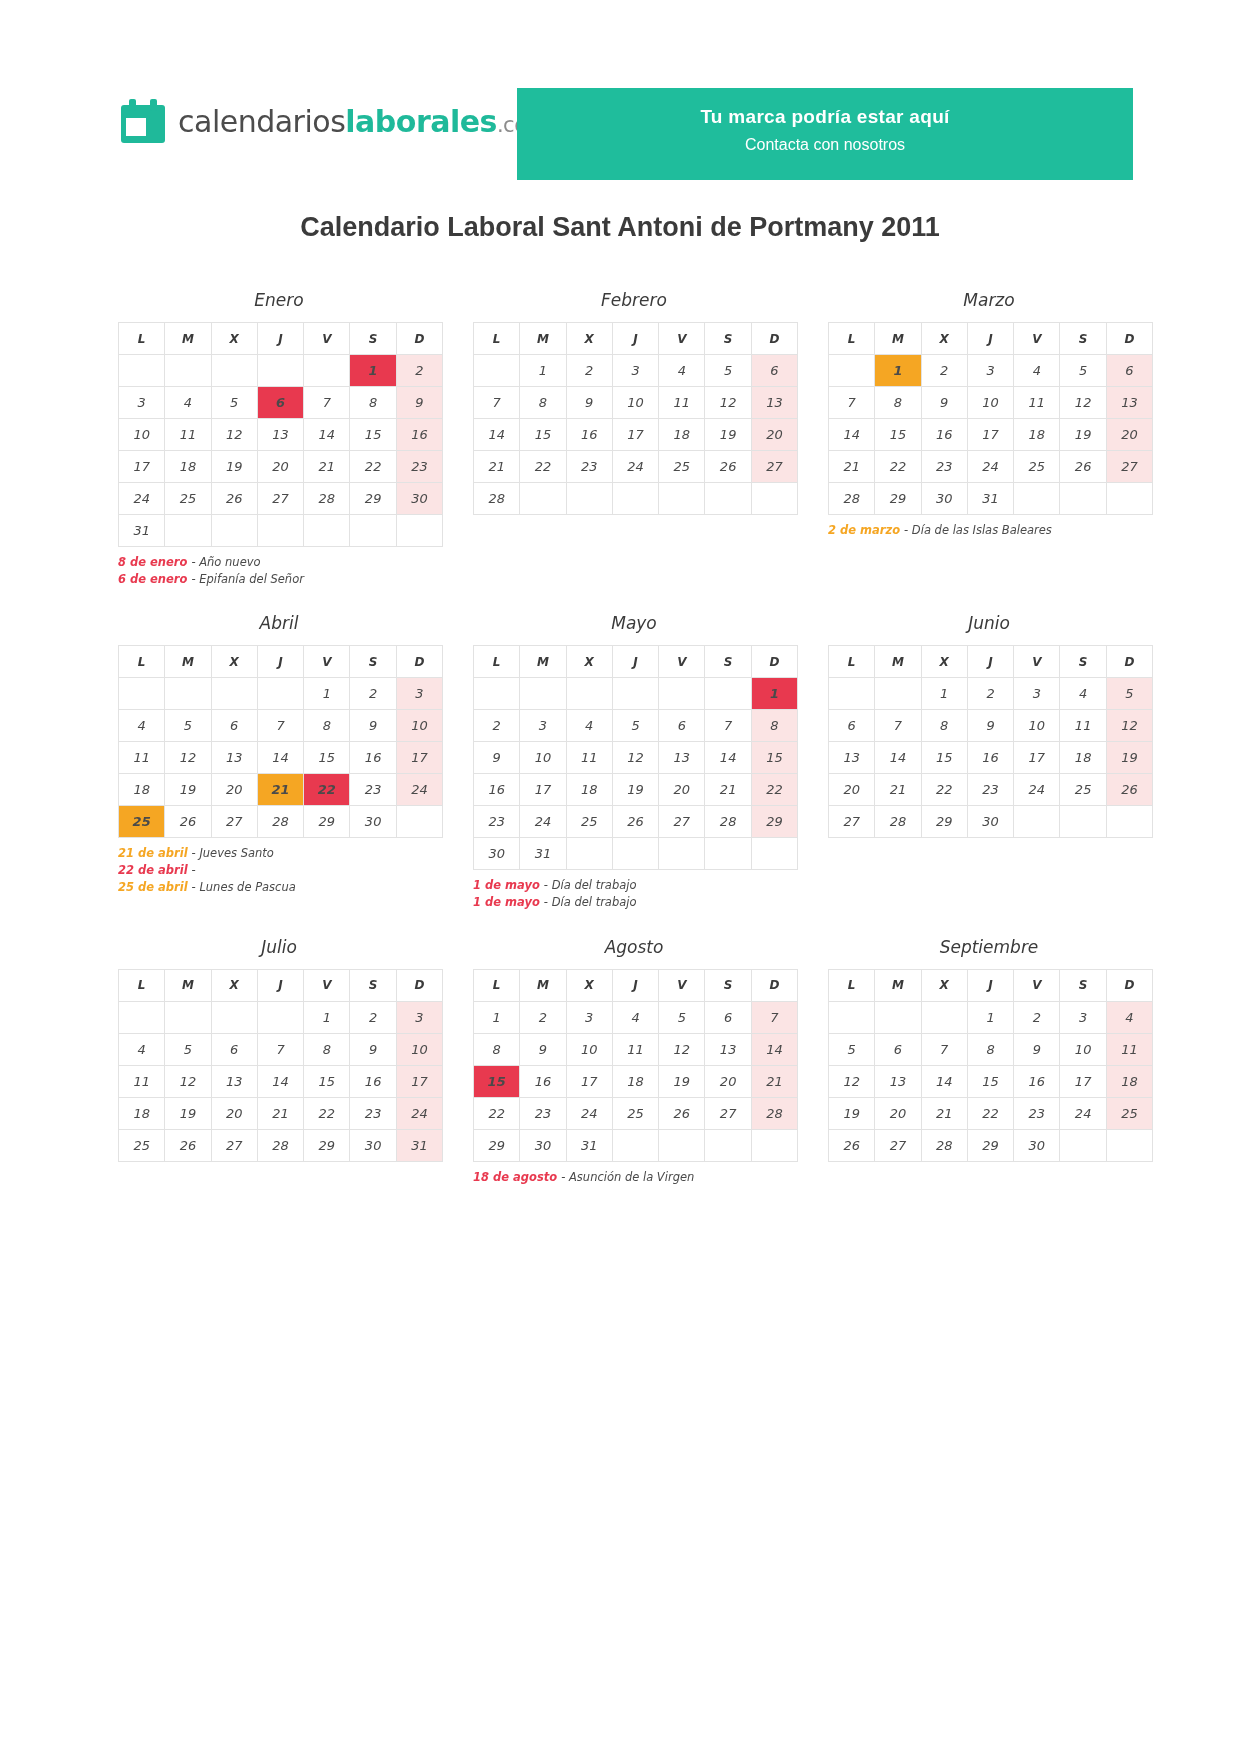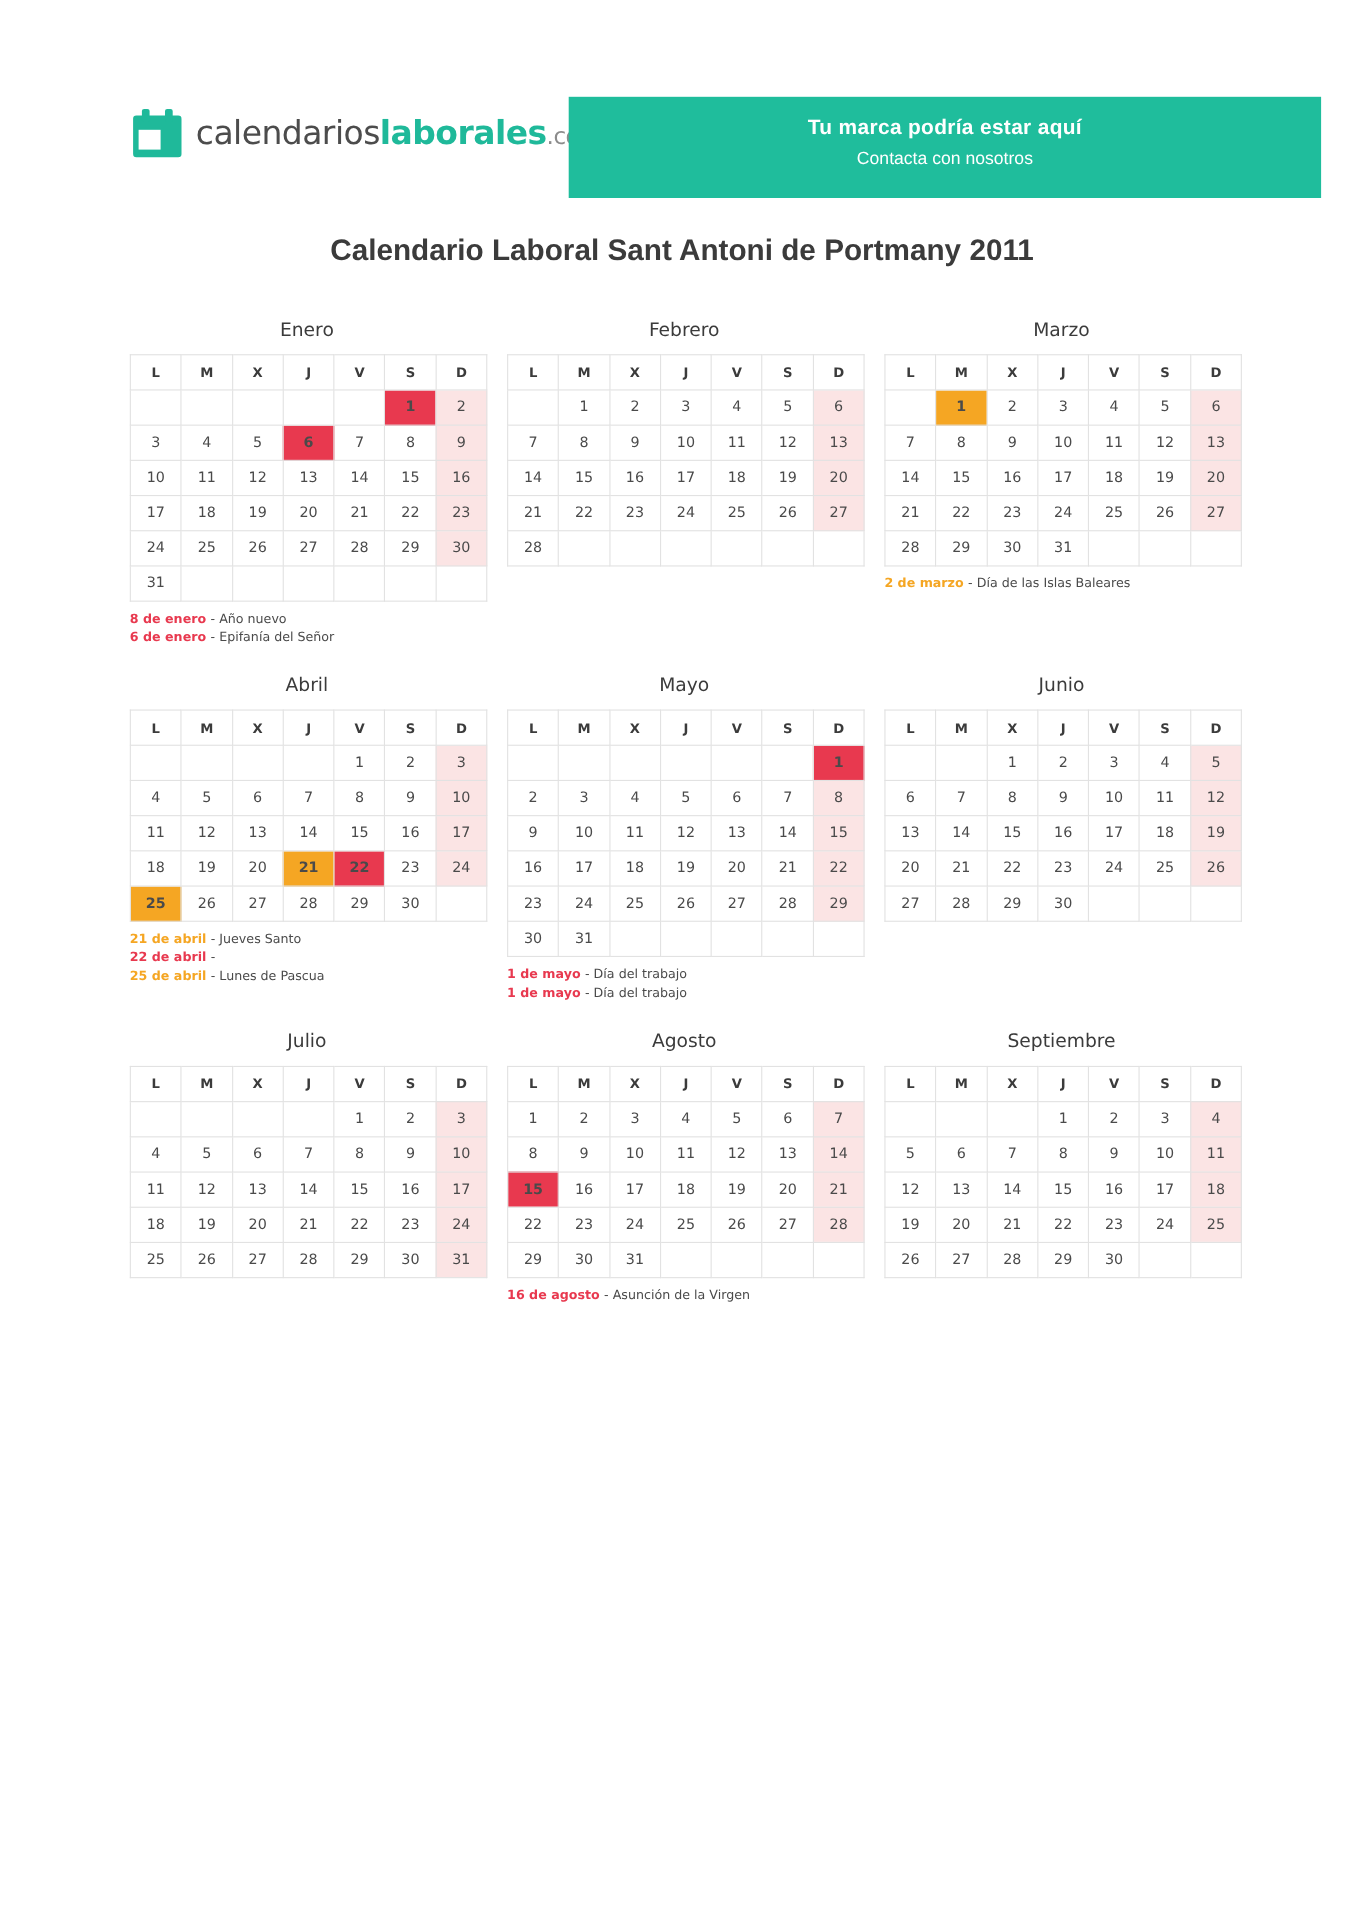--- a/index.html
+++ b/index.html
@@ -47,21 +47,21 @@
     font-family: "DejaVu Sans", sans-serif;
   }
   .logo-text .grey { color: #4c4c4c; margin-top: 28px; }
   .logo-text .green { color: #1fb99a; font-weight: bold; }
   .logo-text .dotcom { color: #8c8c8c; font-size: 21px; }
 
   .banner {
     position: absolute;
     left: 399px;
     top: 0;
-    width: 684px;
+    width: 616px;
     height: 92px;
     background: #1fbd9c;
     color: #ffffff;
     text-align: center;
     box-sizing: border-box;
     padding-top: 18px;
   }
   .banner .line1 {
     font-size: 19px;
     font-weight: bold;
@@ -86,21 +86,22 @@
 
   
   .months {
     position: absolute;
     top: 290px;
     left: 118px;
     width: 1010px;
   }
   .month-row {
     display: flex;
-    gap: 21px;
+    gap: 33px;
+    font-style: italic;
   }
   .month {
     width: 322px;
     position: relative;
   }
   .month-name {
     text-align: center;
     font-size: 17px;
     color: #3b3b3b;
     margin-bottom: 12px;
@@ -719,21 +720,21 @@
                 <td class="">30</td>
                 <td class="">31</td>
                 <td class="empty"></td>
                 <td class="empty"></td>
                 <td class="empty"></td>
                 <td class="empty"></td>
               </tr>
             </tbody>
           </table>
           <div class="notes">
-            <div class="note"><span class="d-red">16 de agosto </span><span class="desc">- Asunción de la Virgen</span></div>
+            <div class="note"><span class="d-red">18 de agosto </span><span class="desc">- Asunción de la Virgen</span></div>
           </div>
         </div>
         <div class="month">
           <div class="month-name">Septiembre</div>
           <table class="cal">
             <thead>
               <tr>
                 <th>L</th>
                 <th>M</th>
                 <th>X</th>

